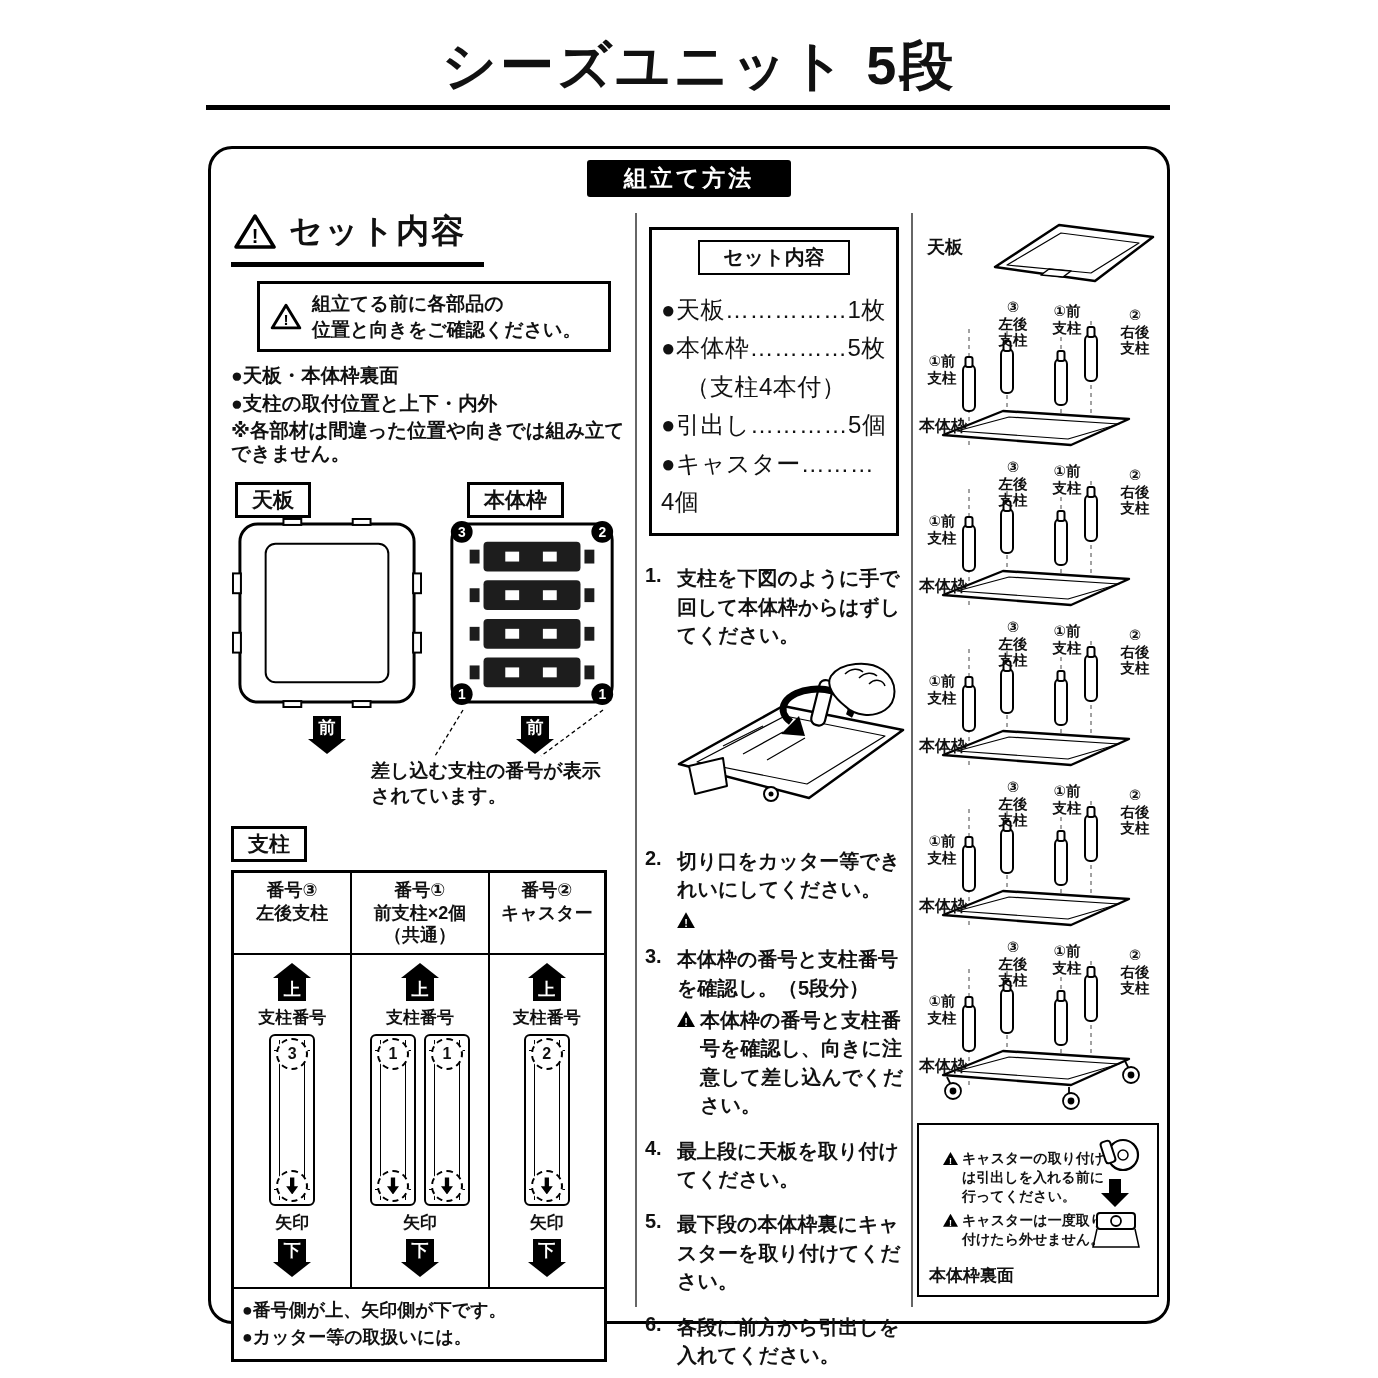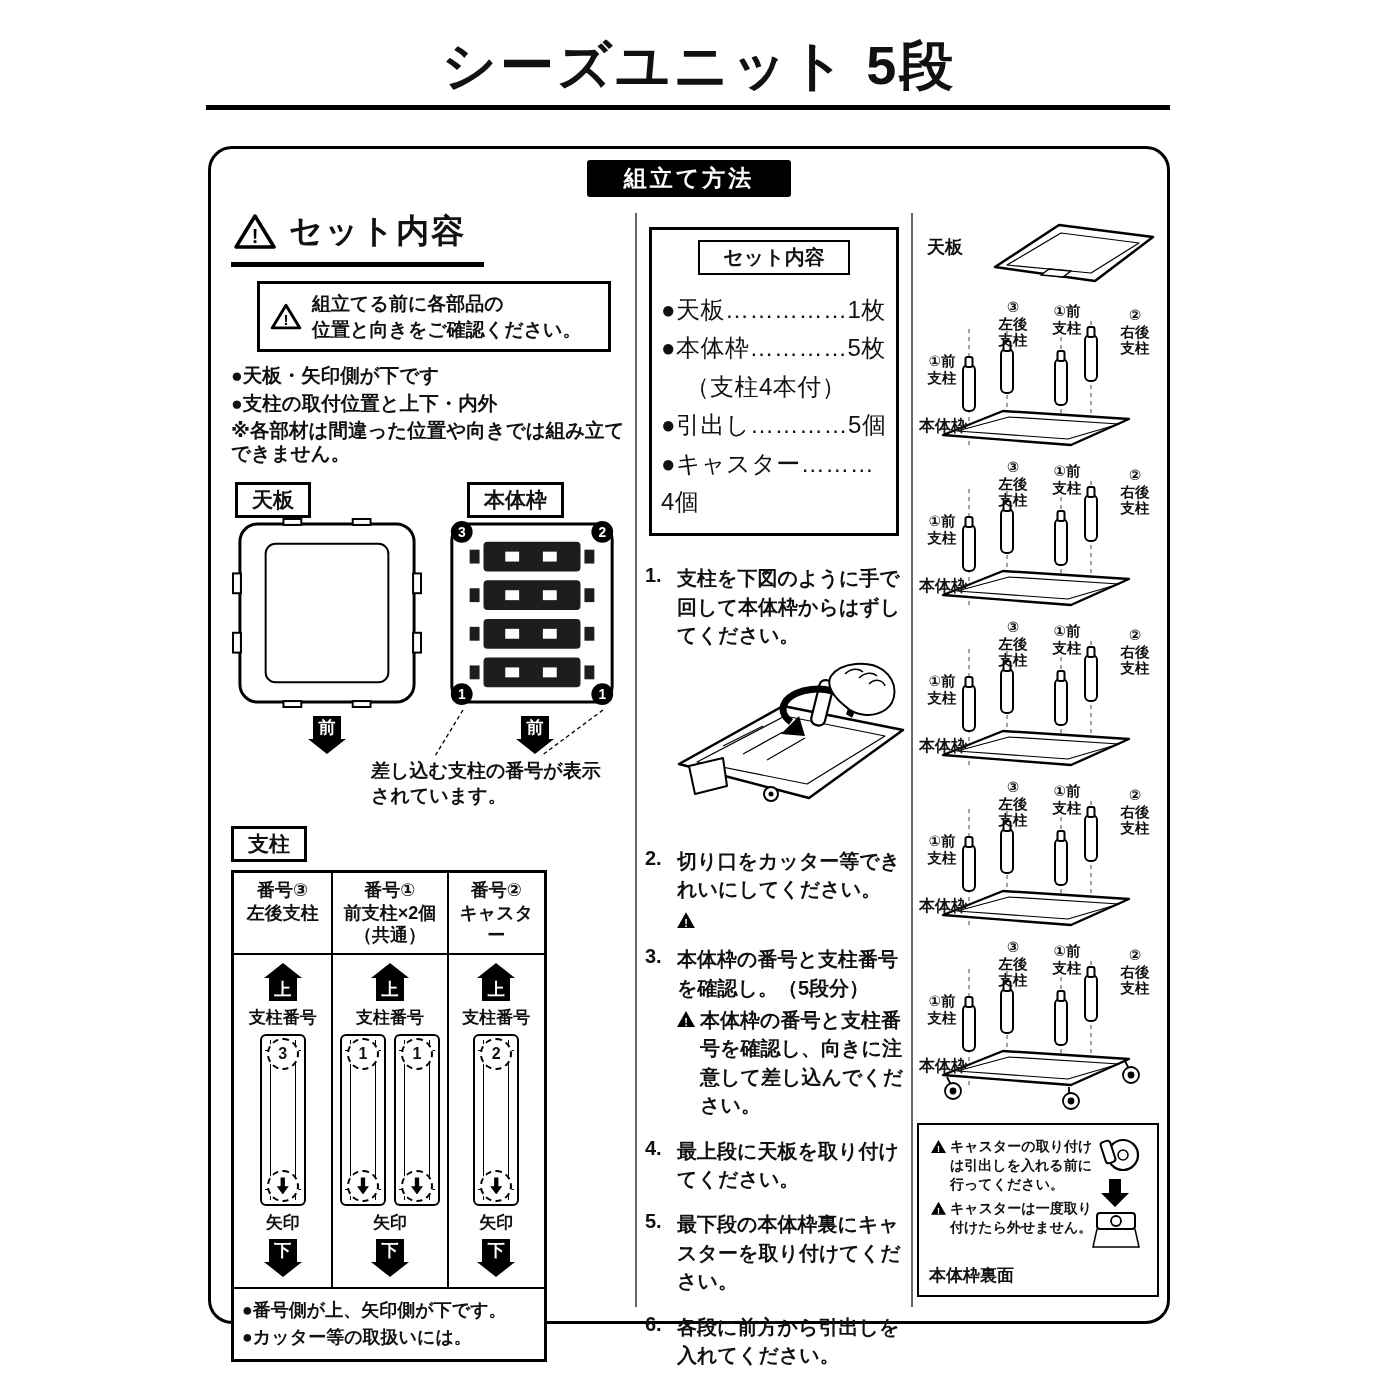--- a/index.html
+++ b/index.html
@@ -60,21 +60,21 @@
 
   .block-arrow { display:flex; flex-direction:column; align-items:center; width:40px; }
   .ba-tri-up   { border-left:19px solid transparent; border-right:19px solid transparent; border-bottom:15px solid #000; }
   .ba-tri-down { border-left:19px solid transparent; border-right:19px solid transparent; border-top:15px solid #000; }
   .ba-label { background:#000; color:#fff; width:28px; text-align:center; font-size:17px; font-weight:700; line-height:1.25; padding:1px 0; }
   .front-arrow-1 { position:absolute; left:76px;  top:234px; }
   .front-arrow-2 { position:absolute; left:284px; top:234px; }
   .insert-note { position:absolute; left:140px; top:276px; font-size:19px; font-weight:600; line-height:1.35; white-space:pre-line; }
 
   .post-section { margin-top:12px; }
-  .post-table { margin-top:8px; width:316px; border:3px solid #000; background:#fff; }
+  .post-table { margin-top:8px; width:376px; border:3px solid #000; background:#fff; }
   .pt-head { display:grid; grid-template-columns:1fr 1.18fr 1fr; border-bottom:2.5px solid #000; }
   .pt-head .cell { padding:6px 2px; text-align:center; font-size:18px; font-weight:700; line-height:1.25; }
   .pt-head .cell + .cell { border-left:2.5px solid #000; }
   .pt-body { display:grid; grid-template-columns:1fr 1.18fr 1fr; }
   .pt-body .cell { padding:8px 2px 10px; display:flex; flex-direction:column; align-items:center; gap:5px; }
   .pt-body .cell + .cell { border-left:2.5px solid #000; }
   .pt-title { font-size:17px; font-weight:700; }
   .posts-row { display:flex; gap:8px; }
   .post { width:46px; height:172px; border:2.5px solid #000; border-radius:6px; position:relative; background:#fff; }
   .post .rail-l { position:absolute; left:8px;  top:4px; bottom:4px; width:0; border-left:1.5px solid #000; }
@@ -121,21 +121,21 @@
     white-space:pre-line; text-align:center; }
   .tier .lbl.bl { left:72px;  top:0;    width:48px; }
   .tier .lbl.fr { left:128px; top:4px;  width:44px; }
   .tier .lbl.br { left:196px; top:8px;  width:44px; }
   .tier .lbl.fl { left:4px;   top:54px; width:42px; }
   .tier .lbl.frame { left:2px; top:118px; font-size:16px; text-align:left; width:60px; }
   .tier .casters { display:none; }
   .tier:last-child { height:176px; }
   .tier:last-child .casters { display:inline; }
   .caster-box { margin-top:8px; width:242px; border:2.5px solid #000; position:relative;
-    height:174px; padding:12px; background:#fff; }
+    height:174px; padding:24px; background:#fff; }
   .caster-note { display:flex; gap:4px; width:162px; margin-bottom:5px; }
   .caster-note .txt { font-size:14px; font-weight:600; line-height:1.35; flex:1; }
   .caster-note .tri-filled { width:15px; height:13px; margin-top:3px; }
   .caster-note .tri-filled::after { font-size:9px; }
   .caster-svg { position:absolute; right:2px; top:8px; }
   .caster-bottom-lbl { position:absolute; left:10px; bottom:8px; font-size:17px; font-weight:700; }
 </style>
 </head>
 <body>
 
@@ -160,21 +160,21 @@
     <div class="warning-box">
       <svg width="32" height="28" viewBox="0 0 44 38">
         <path d="M22 3 L41 34 L3 34 Z" fill="#fff" stroke="#000" stroke-width="4" stroke-linejoin="round"></path>
         <text x="22" y="30" text-anchor="middle" font-size="21" font-weight="bold" fill="#000">!</text>
       </svg>
       <div class="txt">組立てる前に各部品の
 位置と向きをご確認ください。</div>
     </div>
 
     <div class="bullets">
-      <div>●天板・矢印側が下です</div>
+      <div>●天板・本体枠裏面</div>
       <div>●支柱の取付位置と上下・内外</div>
       <div>※各部材は間違った位置や向きでは組み立てできません。</div>
     </div>
 
     <div class="diagrams-row">
       <span class="label-box lb-tenban">天板</span>
       <span class="label-box lb-hontai">本体枠</span>
 
       <svg class="tenban-svg" width="192" height="190" viewBox="0 0 192 192">
         <rect x="8" y="6" width="176" height="180" rx="18" fill="#fff" stroke="#000" stroke-width="3"></rect>

